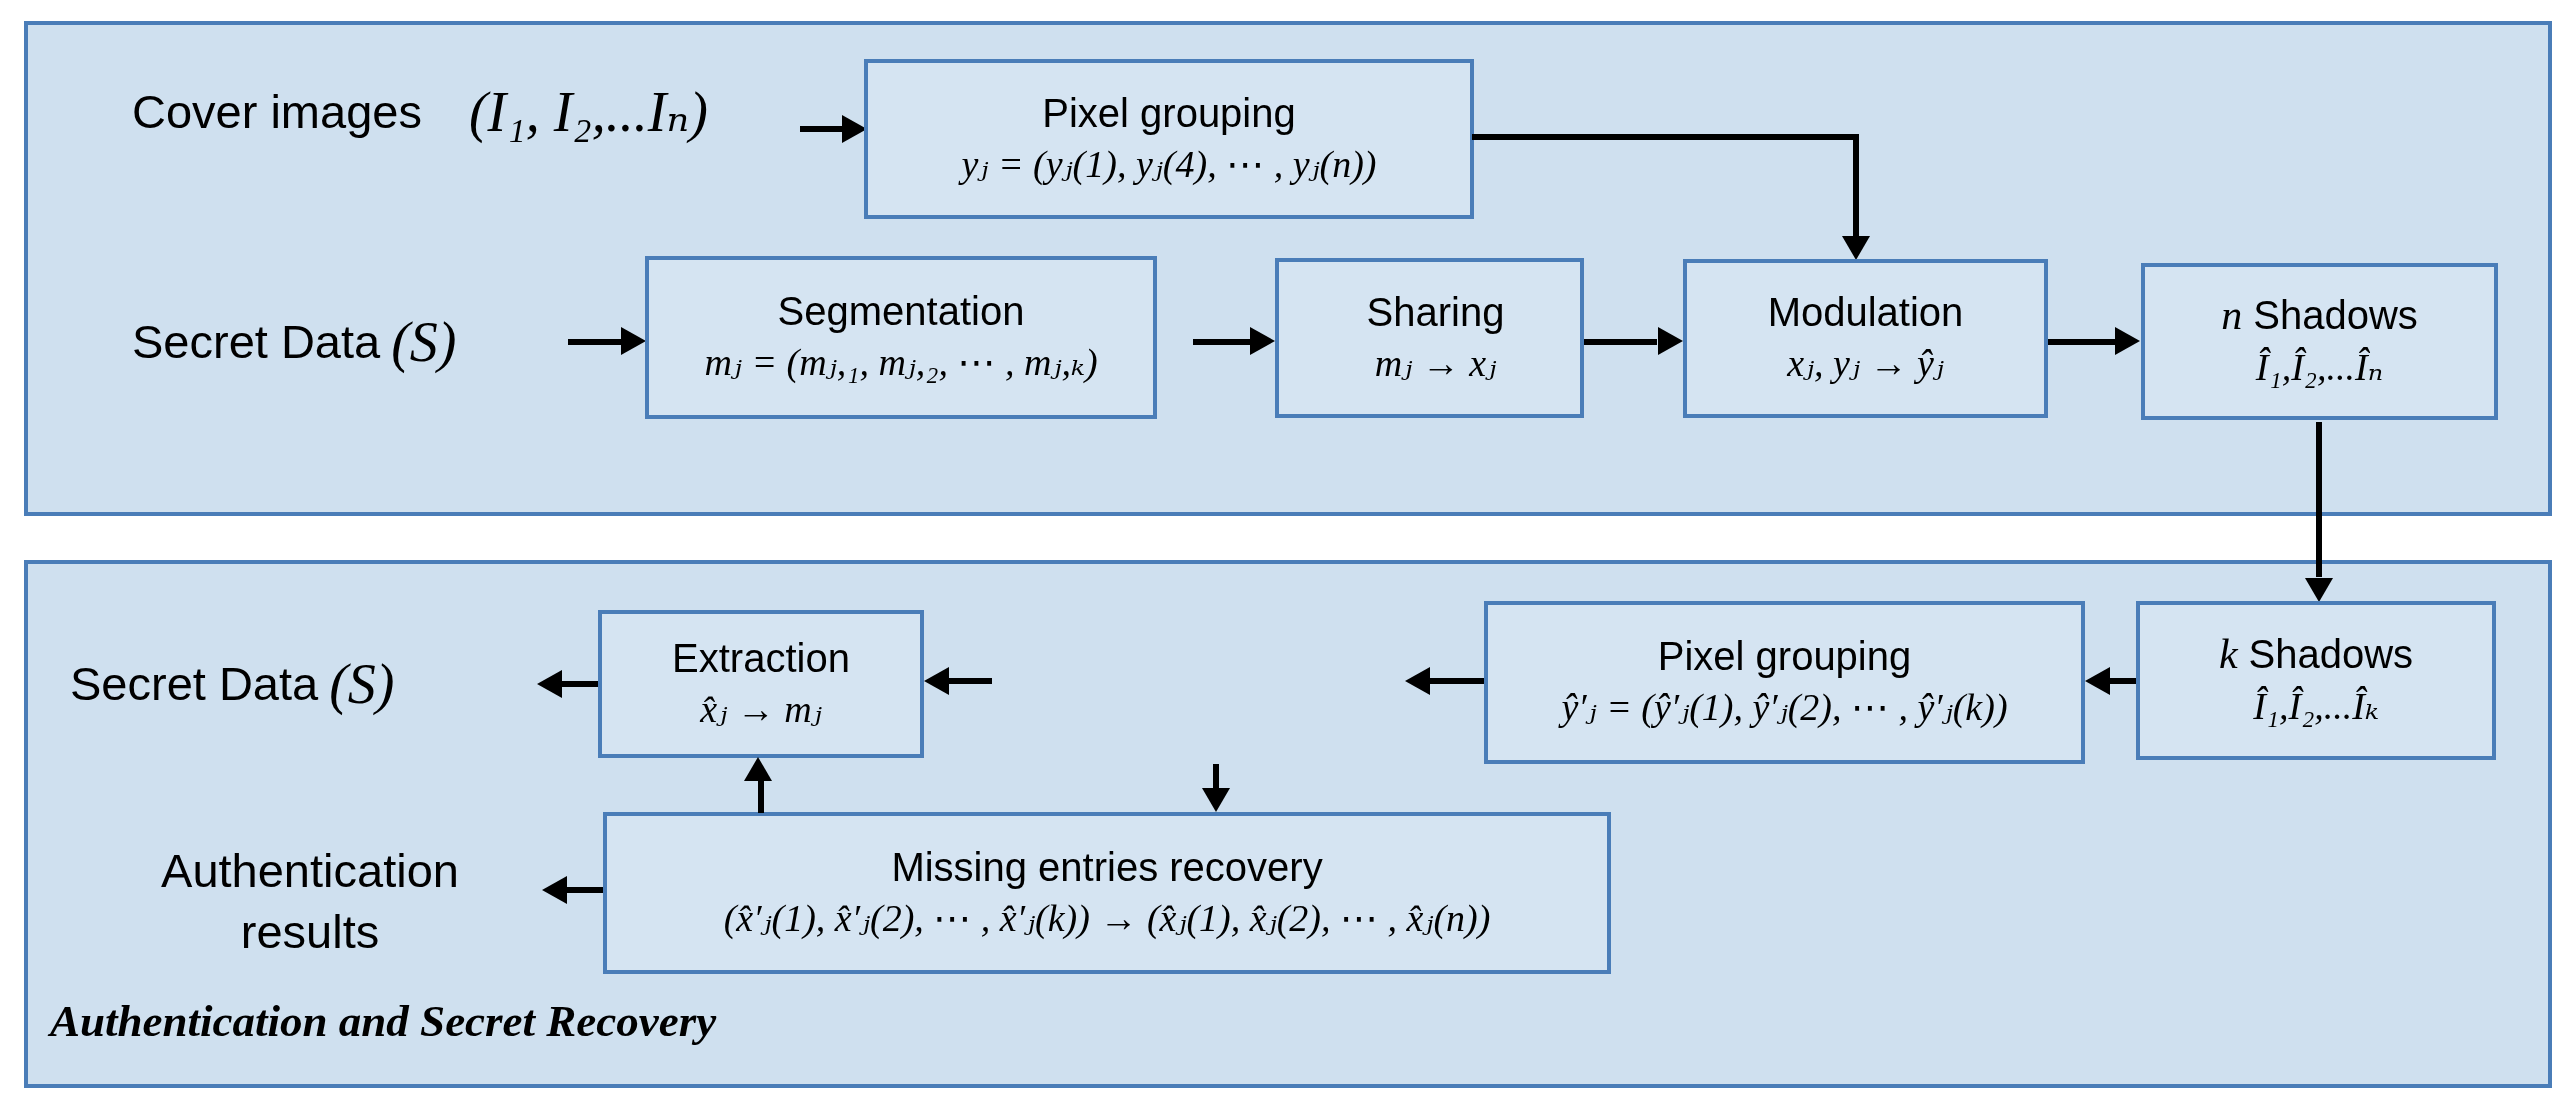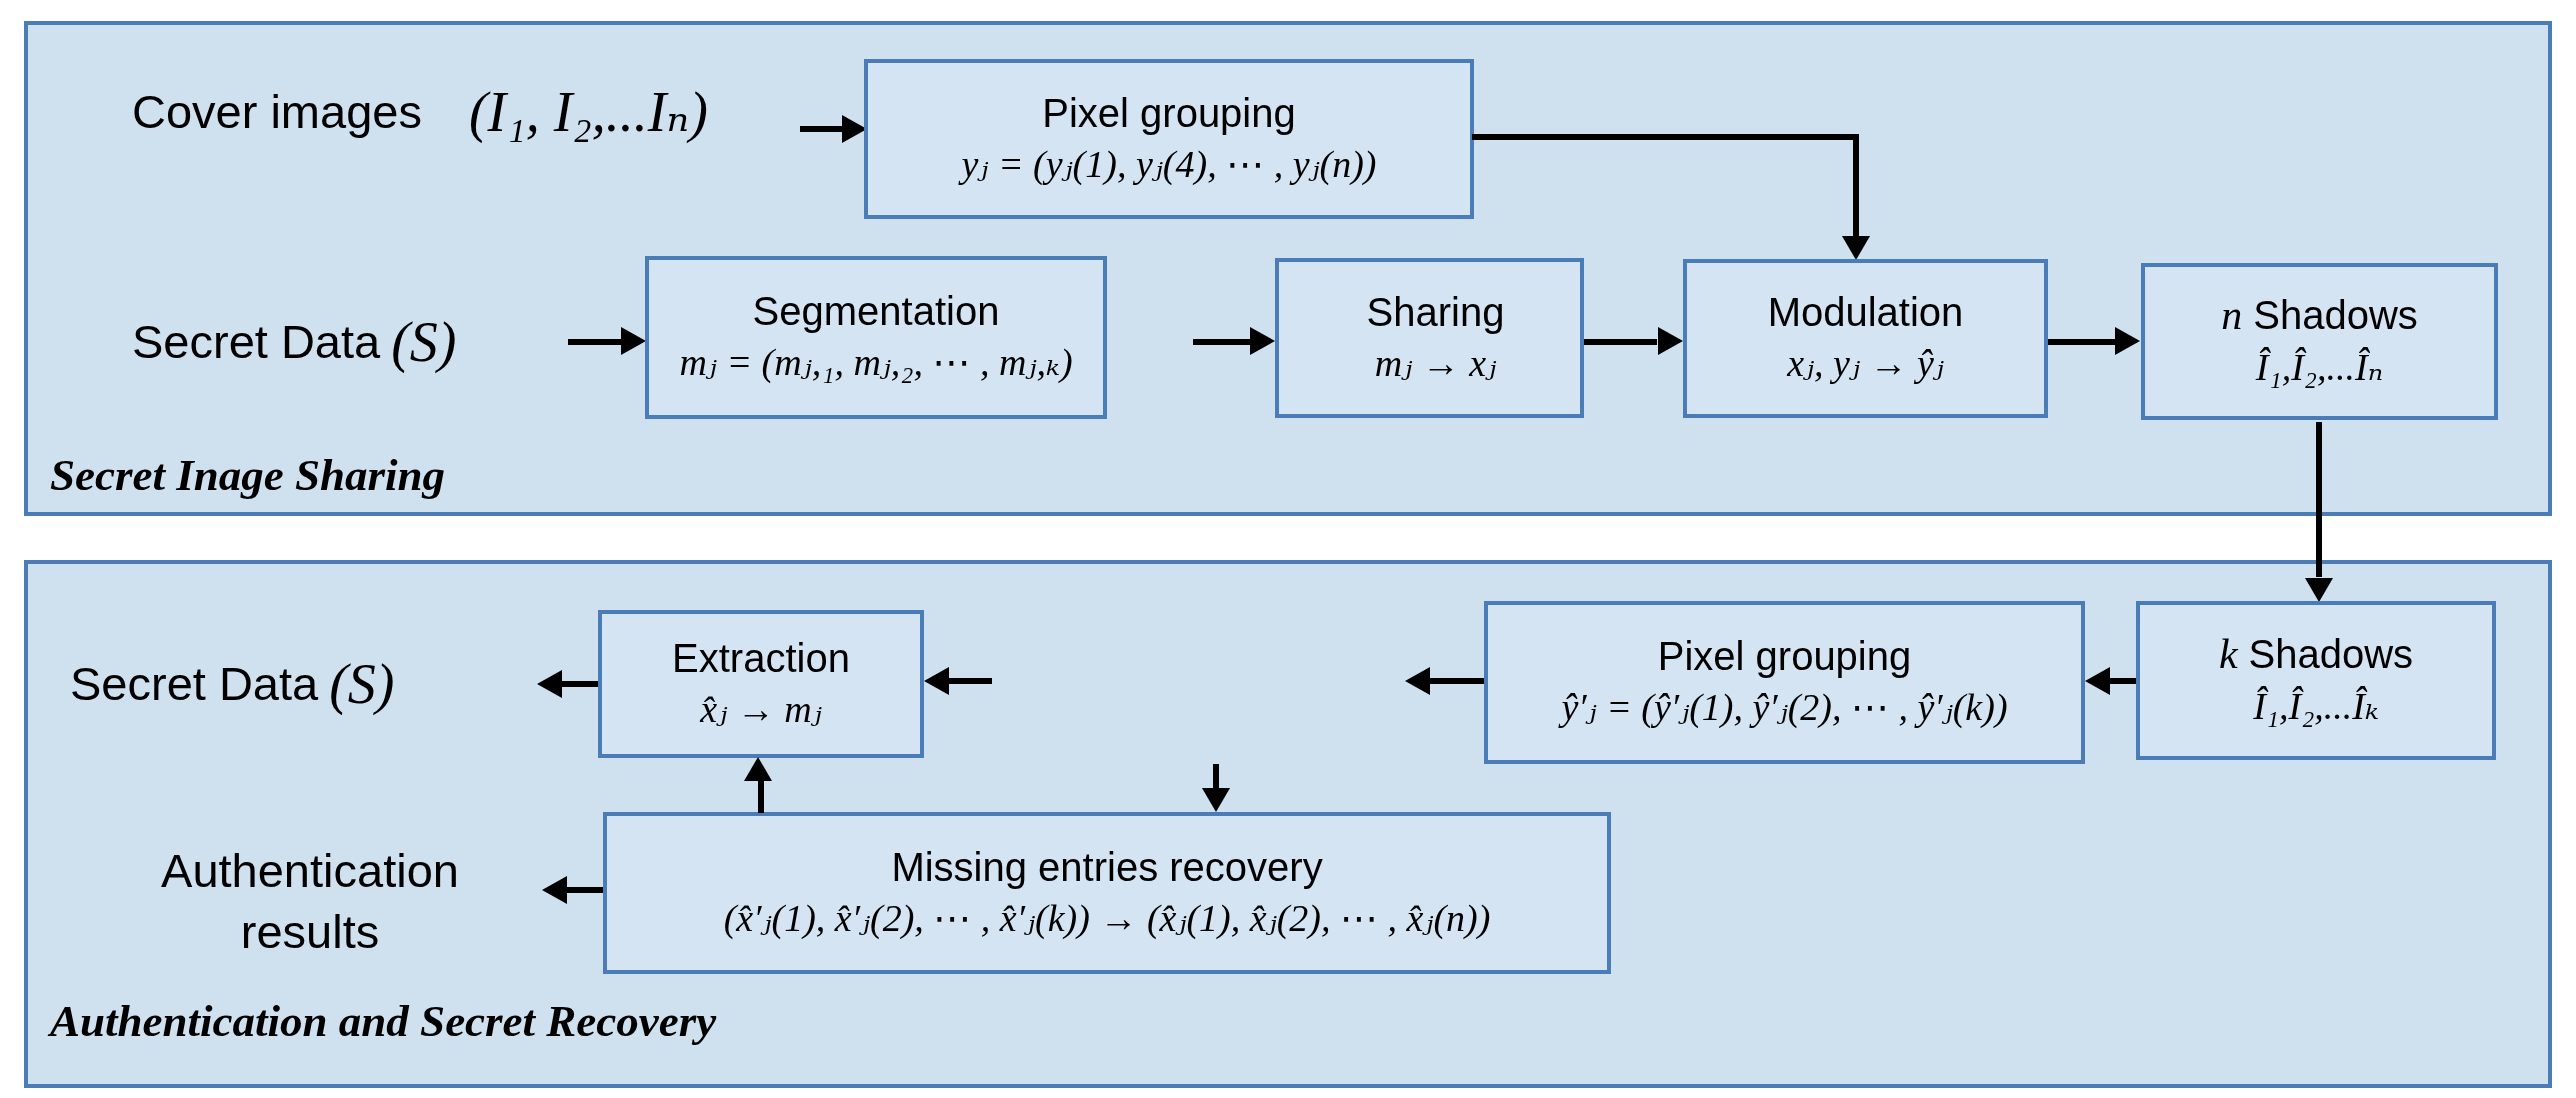--- a/index.html
+++ b/index.html
@@ -27,21 +27,20 @@
   .centered2{position:absolute;text-align:center;font-size:47px;line-height:1.3;}
 </style>
 </head>
 <body>
 
 <div id="canvas">
 
   <div class="panel" style="left:24.4px;top:21px;width:2528px;height:495px;"></div>
   <div class="panel" style="left:24.4px;top:560px;width:2528px;height:528px;"></div>
 
-  <div class="panel-label" style="left:50px;top:449px;">Secret Inage Sharing</div>
   <div class="panel-label" style="left:50px;top:995px;">Authentication and Secret Recovery</div>
 
   <div class="freelabel" style="left:132px;top:66px;height:91px;gap:36px;">
     <span>Cover images</span>
     <span class="math mathpart">(I₁, I₂,...Iₙ)</span>
   </div>
 
   <div class="hl" style="left:800px;top:126px;width:42px;"></div>
   <div class="ah ah-right" style="left:842px;top:115px;"></div>
 
@@ -55,21 +54,21 @@
   <div class="ah ah-down" style="left:1842px;top:236px;"></div>
 
   <div class="freelabel" style="left:132px;top:296px;height:91px;">
     <span>Secret Data</span>
     <span class="math mathpart">(S)</span>
   </div>
 
   <div class="hl" style="left:568px;top:339px;width:53px;"></div>
   <div class="ah ah-right" style="left:621px;top:327px;"></div>
 
-  <div class="box" style="left:645px;top:256px;width:462px;height:163px;">
+  <div class="box" style="left:645px;top:256px;width:512px;height:163px;">
     <div class="box-title">Segmentation</div>
     <div class="box-formula">mⱼ = (mⱼ,₁, mⱼ,₂, ⋯ , mⱼ,ₖ)</div>
   </div>
 
   <div class="hl" style="left:1193px;top:339px;width:57px;"></div>
   <div class="ah ah-right" style="left:1250px;top:327px;"></div>
 
   <div class="box" style="left:1275px;top:258px;width:309px;height:160px;padding-left:12px;">
     <div class="box-title">Sharing</div>
     <div class="box-formula">mⱼ → xⱼ</div>

